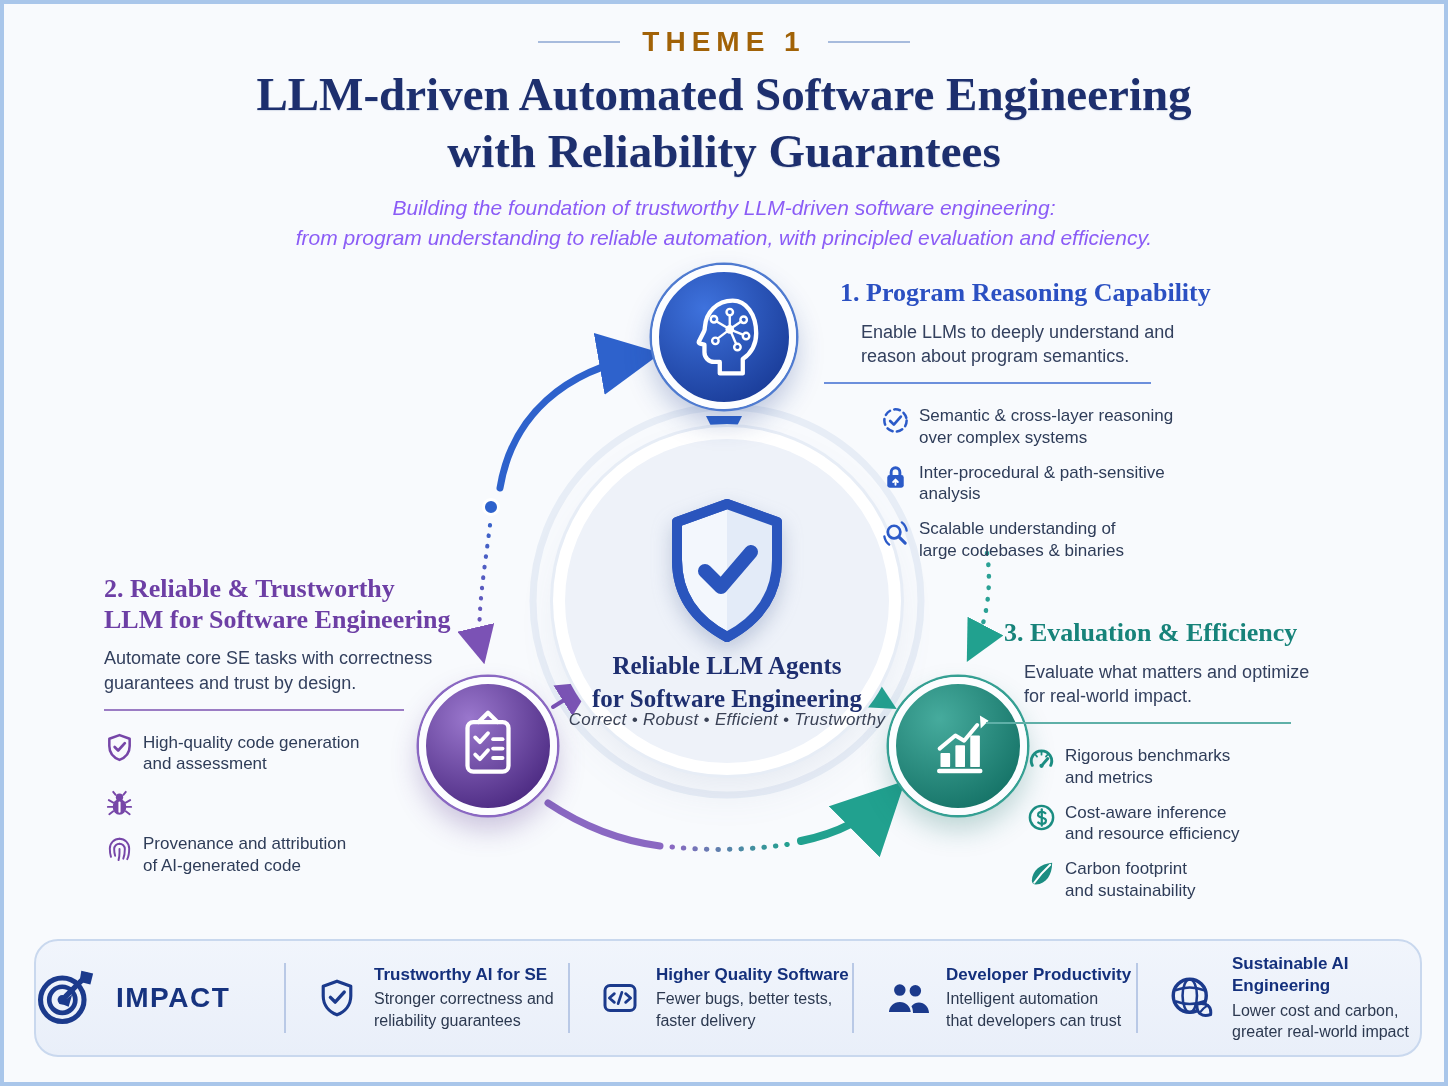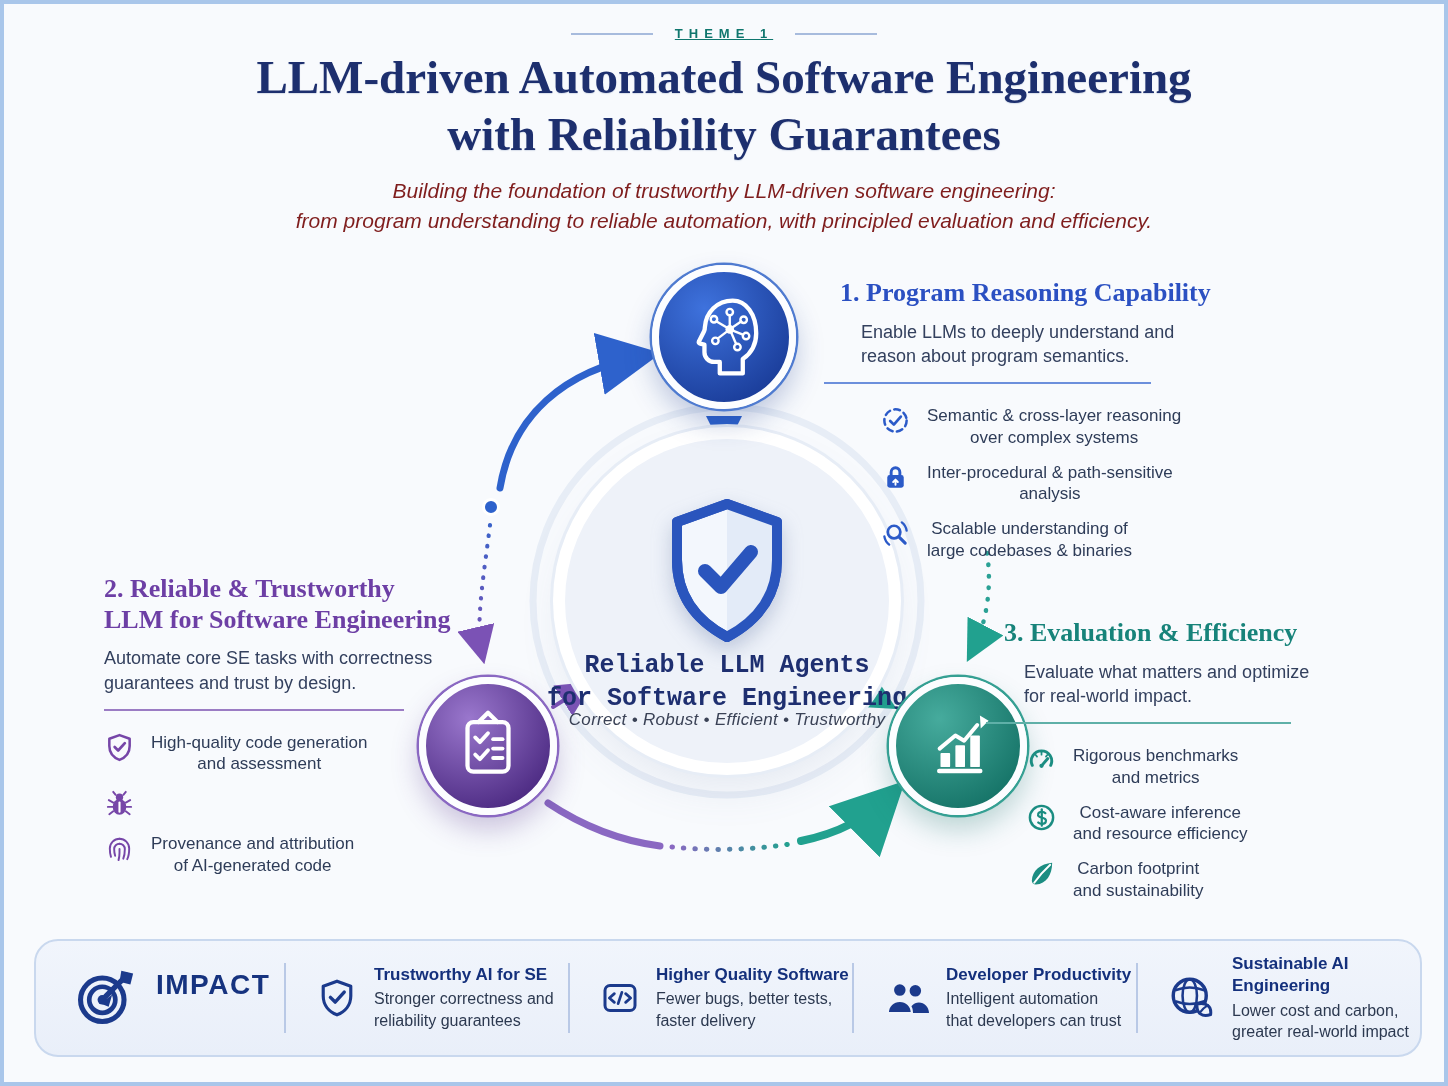--- a/index.html
+++ b/index.html
@@ -8,27 +8,27 @@
     position:relative; width:1448px; height:1086px;
     background:#f8fafd; border:4px solid #a9c6ea;
     font-family:"Liberation Sans", sans-serif; overflow:hidden;
   }
   .preline { white-space:pre-line; }
 
   
   .header { position:absolute; top:22px; left:0; width:100%; text-align:center; }
   .theme-row { display:flex; align-items:center; justify-content:center; gap:22px; }
   .theme-line { width:82px; height:2px; background:#a7bbdd; }
-  .theme-label { font-size:13px; font-weight:bold; letter-spacing:6px; color:#0f766e;text-decoration:underline; }
+  .theme-label { font-size:28px; font-weight:bold; letter-spacing:6px; color:#a16207; }
   .main-title {
     margin-top:8px; font-family:"Liberation Serif", serif; font-weight:bold;
     font-size:47px; line-height:1.22; color:#1d2f6e;
     text-shadow:0 1px 1px rgba(120,140,180,.25);
   }
-  .subtitle { margin-top:12px; font-size:21px; line-height:1.45; font-style:italic; color:#7f1d1d; }
+  .subtitle { margin-top:12px; font-size:21px; line-height:1.45; font-style:italic; color:#8b5cf6; }
 
   
   .overlay { position:absolute; inset:0; z-index:1; pointer-events:none; }
 
   
   .node { position:absolute; z-index:3; border-radius:50%; display:flex; align-items:center; justify-content:center; }
   .node-blue {
     left:648px; top:261px; width:144px; height:144px;
     background:radial-gradient(circle at 35% 28%, #3e72dd, #1c3f9c 78%);
     border:7px solid #fcfdff;
@@ -50,34 +50,34 @@
   
   .center-disc {
     position:absolute; z-index:2; left:561px; top:435px; width:324px; height:324px;
     border-radius:50%; background:#eef2f9;
     box-shadow:0 0 0 12px #ffffff, 0 0 0 15px #e7edf6, 0 22px 45px rgba(110,130,170,.16);
   }
   .center-shield { position:absolute; z-index:3; left:660px; top:491px; width:126px; height:152px;
     filter:drop-shadow(0 9px 10px rgba(100,120,165,.35)); }
   .center-title {
     position:absolute; z-index:3; left:483px; top:646px; width:480px; text-align:center;
-    font-family:Liberation Mono, monospace; font-weight:bold; font-size:25px; line-height:1.3; color:#1e2f70;
+    font-family:Liberation Serif, serif; font-weight:bold; font-size:25px; line-height:1.3; color:#1e2f70;
   }
   .center-tagline {
     position:absolute; z-index:3; left:483px; top:706px; width:480px; text-align:center;
     font-style:italic; font-size:17px; color:#3a4256; letter-spacing:.3px;
   }
 
   
   .section { position:absolute; z-index:4; }
   .section h2 { font-family:"Liberation Serif", serif; font-weight:bold; font-size:26px; line-height:1.18; white-space:pre; }
   .sec-desc { margin-top:11px; font-size:18px; line-height:1.35; color:#33405e; }
   .sec-divider { height:2px; margin-top:14px; }
   .sec-list { margin-top:19px; display:flex; flex-direction:column; gap:12px; }
-  .sec-item { display:flex; align-items:flex-start; gap:16px;text-align:center; }
+  .sec-item { display:flex; align-items:flex-start; gap:8px; }
   .sec-item .bicon { flex:0 0 31px; height:31px; margin-top:2px; }
   .sec-item .btext { font-size:17px; line-height:1.25; color:#2e3c58; padding-top:2px; }
 
   .sec-reasoning { left:836px; top:274px; width:360px; }
   .sec-reasoning h2 { color:#2b50c2; }
   .sec-reasoning .sec-desc { padding-left:21px; }
   .sec-reasoning .sec-divider { background:#6c8fdc; width:327px; margin-left:-16px; }
   .sec-reasoning .sec-list { padding-left:40px; }
   .sec-reasoning .bicon { color:#2b5ac8; }
 
@@ -93,21 +93,21 @@
   .sec-evaluation .sec-list { padding-left:22px; }
   .sec-evaluation .bicon { color:#1b8d82; }
 
   
   .impact-bar {
     position:absolute; z-index:4; left:30px; top:935px; width:1388px; height:118px;
     background:linear-gradient(180deg,#f1f5fc,#e9eff9);
     border:2px solid #c9d8ee; border-radius:24px;
     display:flex; align-items:center;
   }
-  .impact-brand { display:flex; gap:22px; padding-left:40px; flex:0 0 248px; }
+  .impact-brand { display:flex; align-items:center; gap:22px; flex:0 0 248px; }
   .impact-label { font-size:28px; font-weight:bold; letter-spacing:1.5px; color:#16337f; }
   .impact-div { width:2px; height:70px; background:#b9c9e6; flex:0 0 2px; }
   .impact-item { display:flex; align-items:center; gap:16px; padding-left:30px; flex:1 1 0; }
   .impact-item .iicon { flex:0 0 auto; color:#1b3a8c; }
   .impact-title { font-size:17px; font-weight:bold; color:#14307c; line-height:1.3; }
   .impact-desc { font-size:16px; color:#2c3950; line-height:1.35; margin-top:2px; }
 </style>
 </head>
 <body>
 

